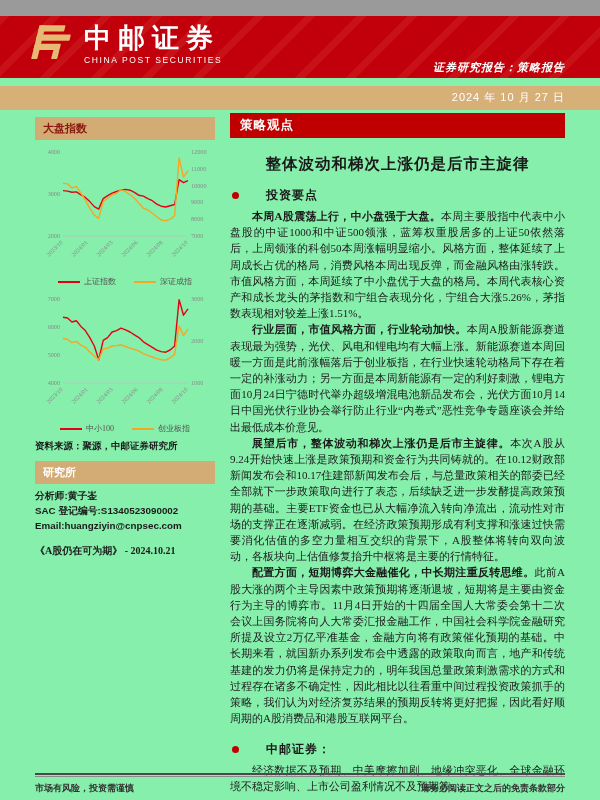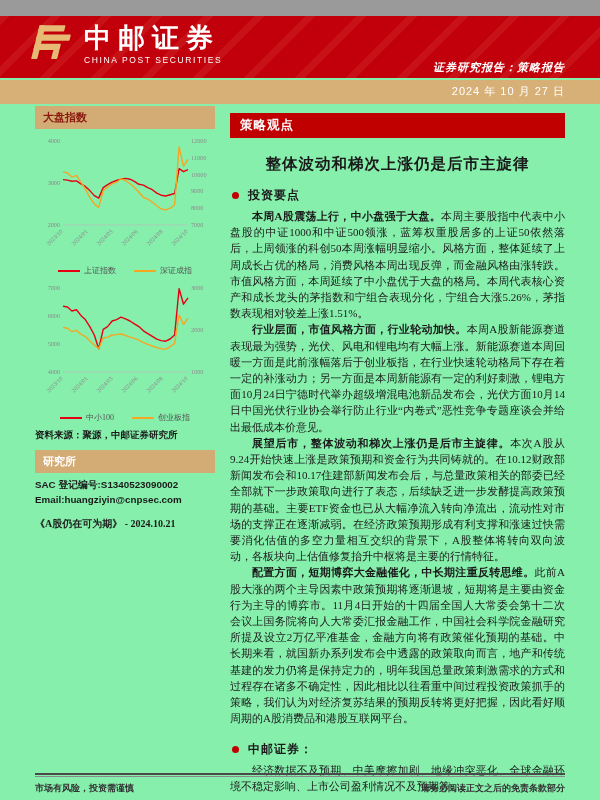--- a/index.html
+++ b/index.html
@@ -8,45 +8,45 @@
   
   .hdr{position:absolute;left:0;top:0;width:600px;height:62px;background:#c2000b;
        background-image:repeating-linear-gradient(135deg,rgba(245,170,130,.10) 0 7px,rgba(0,0,0,0) 7px 36px);}
   .brand{position:absolute;left:28px;top:6px;display:flex;align-items:center;gap:10px;}
   .brand-txt .cn{color:#fff;font-family:"Liberation Sans","DejaVu Sans",sans-serif;
        font-weight:bold;font-size:27px;letter-spacing:7px;line-height:1;}
   .brand-txt .en{color:#fff;font-family:"Liberation Sans","DejaVu Sans",sans-serif;
        font-size:8.5px;letter-spacing:1.6px;margin-top:3px;}
   .rpt-type{position:absolute;right:35px;bottom:3px;color:#fff;font-style:italic;
        font-size:11px;font-weight:bold;letter-spacing:1px;}
-  .band{position:absolute;left:0;top:64px;width:600px;height:24px;background:#d7b078;}
+  .band{position:absolute;left:0;top:70px;width:600px;height:24px;background:#d7b078;}
   .band .date{position:absolute;right:35px;top:4px;color:#fff;font-size:11px;
        font-family:"Liberation Sans","DejaVu Sans",sans-serif;letter-spacing:1px;}
   
-  .sidebar{position:absolute;left:35px;top:90px;width:180px;}
+  .sidebar{position:absolute;left:35px;top:101px;width:180px;}
   .maincol{position:absolute;left:230px;top:97px;width:335px;}
   .tan-label{background:#d3ab74;color:#fff;font-family:"Liberation Sans","DejaVu Sans",sans-serif;
        font-weight:bold;font-size:11px;padding:4px 8px;margin-bottom:4px;}
   .tan-label.dark{color:#8a1a0f;}
   .red-bar{background:#c00000;color:#fff;font-family:Liberation Sans, sans-serif;
        font-weight:bold;font-size:12.5px;padding:4px 10px;letter-spacing:1px;}
   
   .chart{margin:4px 0 0 0;text-align:center;}
   .chart svg{display:block;margin:0 auto;}
   .legend{display:flex;justify-content:center;margin-top:-2px;margin-bottom:4px;}
   .lg-item{display:inline-flex;align-items:center;gap:4px;font-size:8px;color:#555;margin:0 9px;}
   .lg-line{display:inline-block;width:22px;height:2px;}
   .src{font-size:9.5px;font-weight:bold;margin:6px 0 8px 0;}
   .who{font-size:9.8px;font-weight:bold;line-height:1.55;margin:4px 0 10px 0;
        font-family:"Liberation Sans","DejaVu Sans",sans-serif;}
   .who div{white-space:nowrap;}
   .recent{font-size:10px;font-weight:bold;margin-top:6px;}
   
   .title{font-size:15.5px;font-weight:bold;text-align:center;margin:16px 0 12px 0;letter-spacing:1px;}
-  .sec-head{display:flex;align-items:center;gap:9px;margin:10px 0 4px 2px;}
+  .sec-head{display:flex;align-items:center;gap:27px;margin:10px 0 4px 2px;}
   .dot{width:7px;height:7px;border-radius:50%;background:#c00000;flex:0 0 auto;}
   .sec-head b{font-size:12px;letter-spacing:1px;}
   .body-p{font-size:11px;line-height:16.2px;text-align:justify;text-indent:2em;margin:0 0 0 0;}
   
   .footer{position:absolute;left:35px;top:757px;width:530px;}
   .rule1{border-top:2px solid #4a4a4a;}
   .rule2{border-top:1px solid #8a8a8a;margin-top:1px;}
   .foot-row{display:flex;justify-content:space-between;margin-top:5px;
        font-size:9px;color:#333;font-weight:bold;}
 </style>
@@ -143,20 +143,21 @@
             <span class="lg-line" style="background: rgb(245, 166, 35);"></span>
             <span>创业板指</span>
           </span>
         </div>
     </div>
 
     <div class="src">资料来源：聚源，中邮证券研究所</div>
 
     <div class="tan-label">研究所</div>
     <div class="who">
+      <div>分析师:黄子崟</div>
       <div>SAC 登记编号:S1340523090002</div>
       <div>Email:huangziyin@cnpsec.com</div>
     </div>
 
     <div class="recent">《A股仍在可为期》 - 2024.10.21</div>
   </div>
 
   <div class="maincol">
     <div class="red-bar">策略观点</div>
     <div class="title">整体波动和梯次上涨仍是后市主旋律</div>

